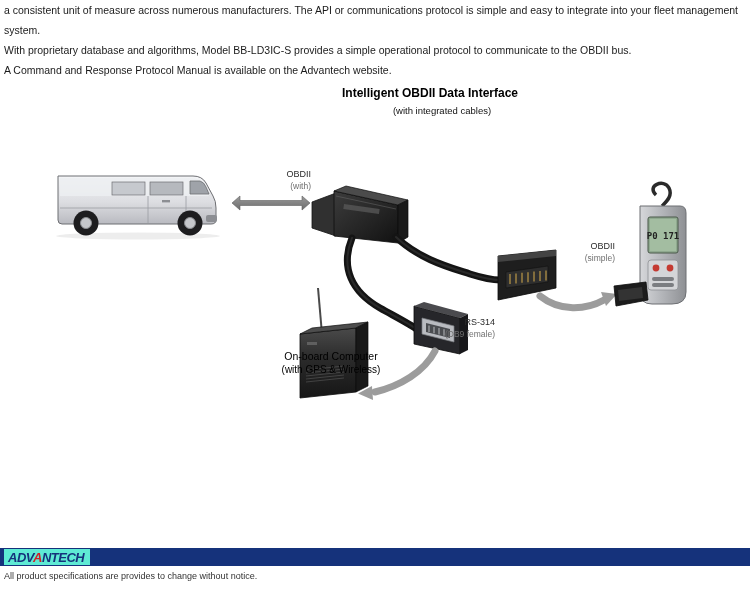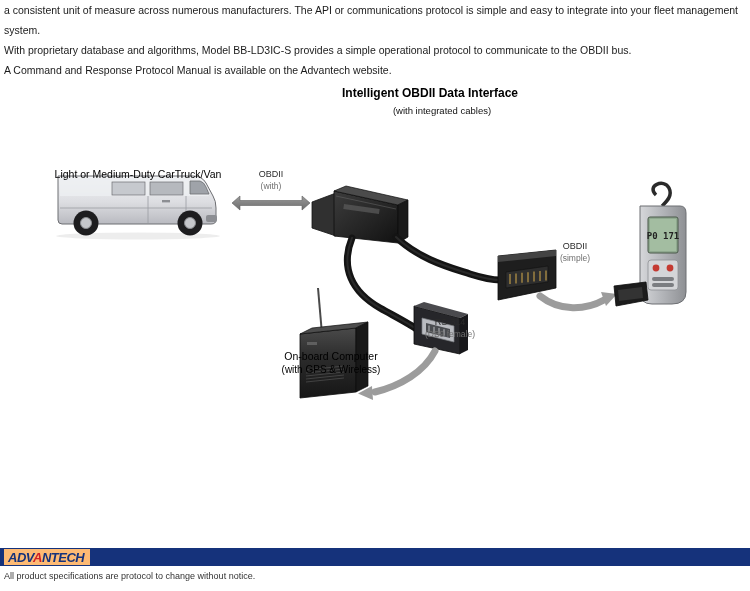--- a/index.html
+++ b/index.html
@@ -63,21 +63,21 @@
     font-size: 10.5px;
     color: #000;
     line-height: 13px;
   }
   .caption .sub {
     display: block;
     font-size: 10px;
   }
   .small-label {
     position: absolute;
-    text-align: center;
+    text-align: right;
     font-size: 9px;
     color: #2b2b2b;
     line-height: 12px;
   }
   .small-label .grey {
     display: block;
     color: #6f6f6f;
     font-size: 8.5px;
   }
 
@@ -97,21 +97,21 @@
     width: 750px;
     height: 18px;
     background: #15327b;
   }
   .logo {
     position: absolute;
     left: 4px;
     top: 549px;
     height: 16px;
     padding: 0 6px 0 4px;
-    background: #fdba74;
+    background: #5eead4;
     display: flex;
     align-items: center;
   }
   .logo .logo-text {
     font-family: "Liberation Sans", sans-serif;
     font-weight: bold;
     font-style: italic;
     font-size: 13px;
     letter-spacing: -0.5px;
     color: #15327b;
@@ -304,21 +304,20 @@
       <circle cx="656" cy="208" r="3.4" fill="#c43a32"></circle>
       <circle cx="670" cy="208" r="3.4" fill="#c43a32"></circle>
       <rect x="652" y="217" width="22" height="4" rx="2" fill="#7b7d81"></rect>
       <rect x="652" y="223" width="22" height="4" rx="2" fill="#7b7d81"></rect>
 
       <path d="M614,226 L646,222 L648,240 L616,246 Z" fill="#1c1c1c" stroke="#0a0a0a" stroke-width="0.8"></path>
       <path d="M618,230 L642,227 L643,238 L619,241 Z" fill="#333"></path>
     </g>
   </svg>
 
-  <div class="caption" style="left:28px; top:108px; width:220px;">Light or Medium-Duty CarTruck/Van</div>
 
   <div class="small-label" style="left:231px; top:108px; width:80px;">
     <span>OBDII</span>
     <span class="grey">(with)</span>
   </div>
 
   <div class="small-label" style="left:535px; top:180px; width:80px;">
     <span>OBDII</span>
     <span class="grey">(simple)</span>
   </div>
@@ -332,14 +331,14 @@
   <div class="caption" style="left:256px; top:290px; width:150px;">
     <span>On-board Computer</span>
     <span class="sub">(with GPS  &amp; Wireless)</span>
   </div>
 </div>
 
 <div class="footer-bar"></div>
 <div class="logo">
   <span class="logo-text"><span>ADV</span><span class="accent">A</span><span>NTECH</span></span>
 </div>
-<div class="footer-note">All product specifications are protocol to change without notice.</div>
+<div class="footer-note">All product specifications are provides to change without notice.</div>
 <div class="footer-date">Last updated: 26-May-2021</div>
 
 </body></html>

